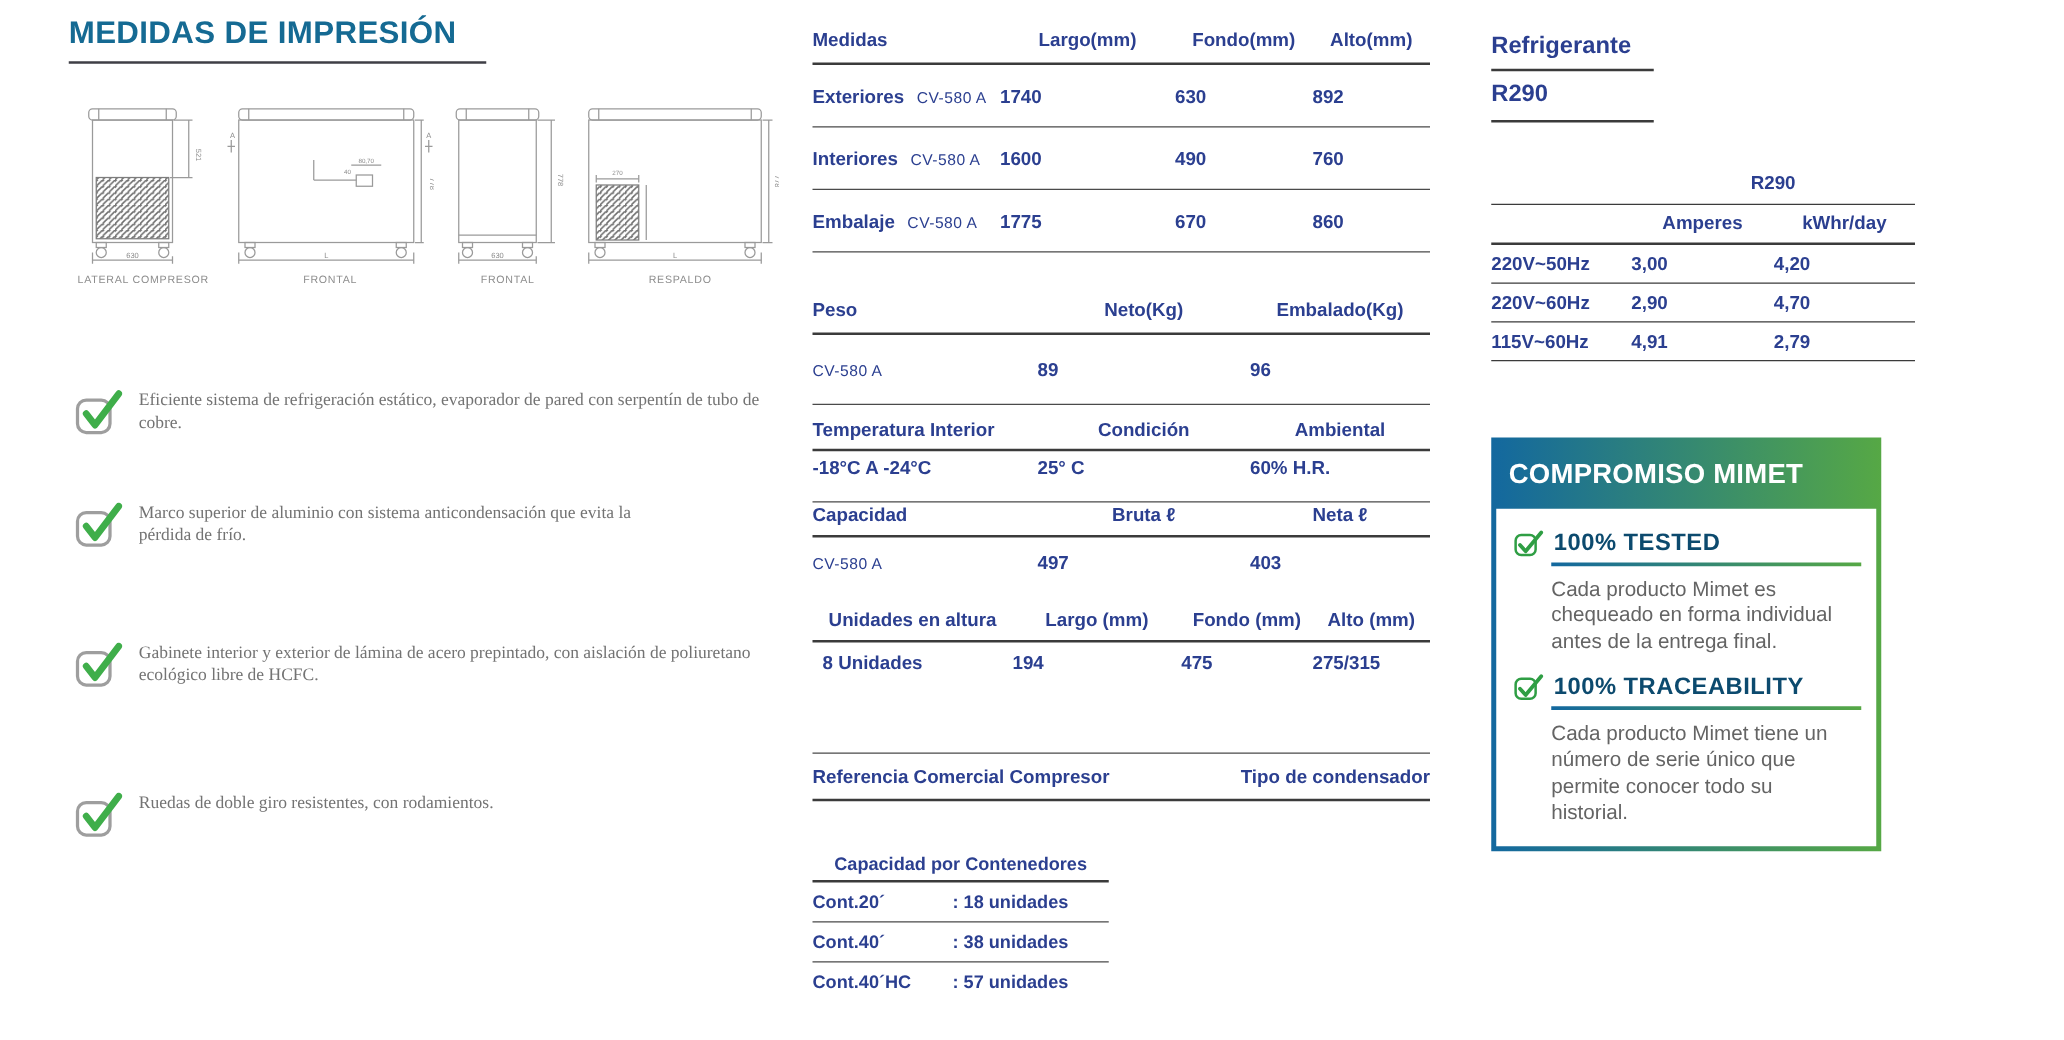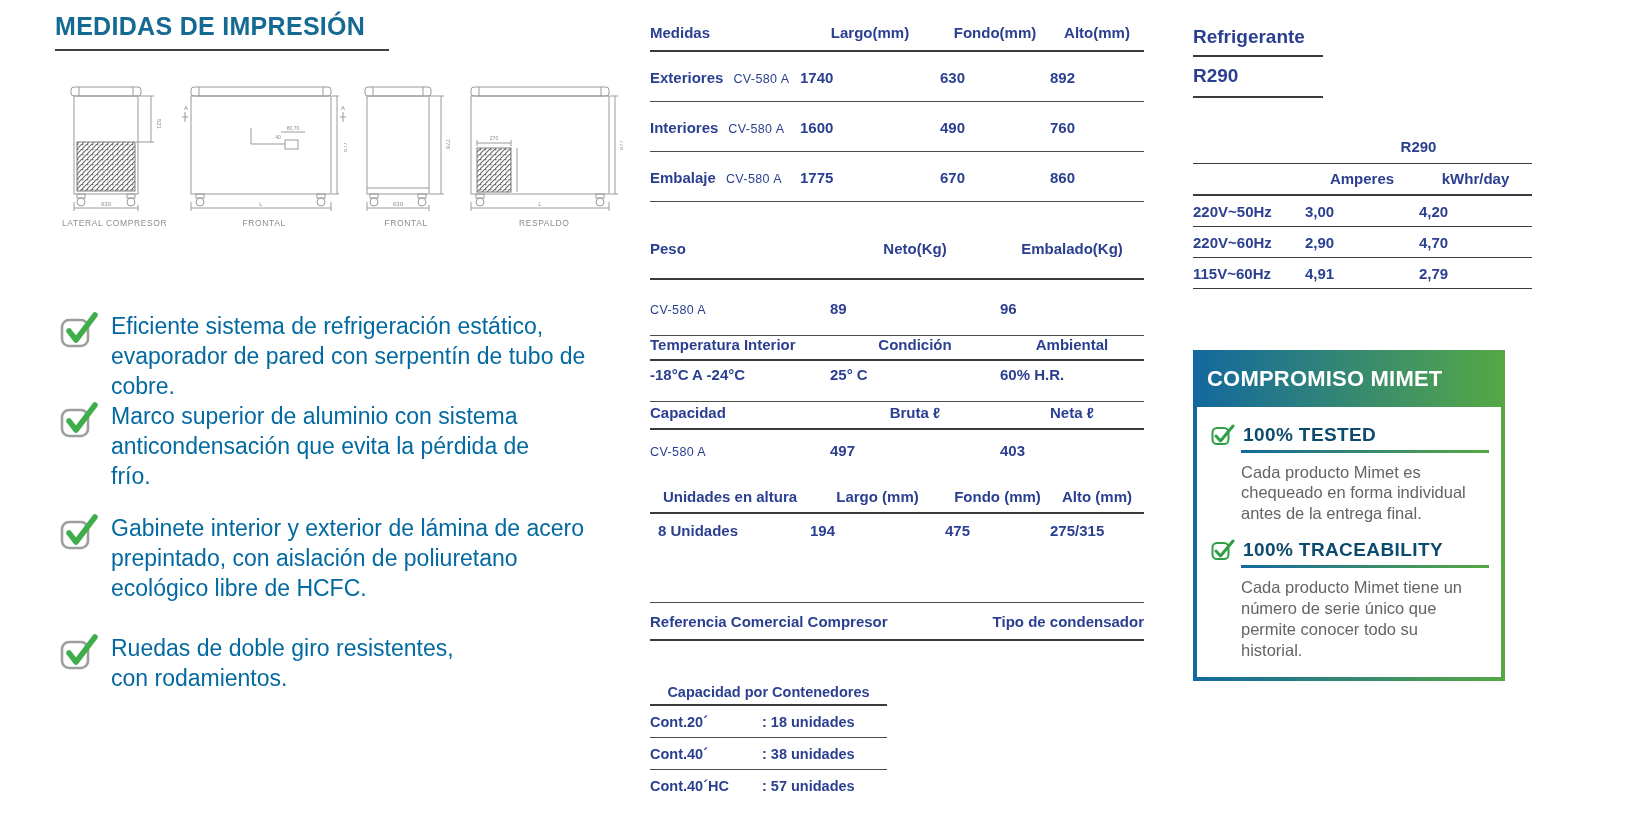--- a/index.html
+++ b/index.html
@@ -11,21 +11,21 @@
   .doc-title{
     position:absolute;left:55px;top:12px;width:334px;
     font-size:25px;font-weight:bold;color:#156a93;letter-spacing:.3px;
     padding-bottom:8px;border-bottom:2px solid #3f3f46;white-space:nowrap;
   }
   .drawings{position:absolute;left:62px;top:84px;display:flex;gap:14px;align-items:flex-start;}
   .drawing{display:flex;flex-direction:column;align-items:center;}
   .drawing svg{display:block;}
   .drawing-label{font-size:8.5px;color:#8d8d8d;letter-spacing:.6px;margin-top:4px;white-space:nowrap;}
   .feature{position:absolute;left:60px;display:flex;gap:13px;align-items:flex-start;}
-  .feature-text{font-size:23px;color:#0369a1;line-height:1.3;}
+  .feature-text{font-size:14px;color:#737373;line-height:1.3;font-family:Liberation Serif, serif;}
   .w500{width:500px;} .w420{width:420px;} .w380{width:380px;}
   
   .tbl{position:absolute;left:650px;width:494px;font-size:15px;}
   .thead{display:grid;font-weight:bold;color:#2b3f90;align-items:end;}
   .trow{display:grid;align-items:baseline;}
   .rule2{border-bottom:2px solid #3b3b3b;}
   .rule1{border-bottom:1px solid #4a4a4a;}
   .c{text-align:center;} .r{text-align:right;}
   .num{text-align:left;font-weight:bold;}
   .rowlabel{display:flex;align-items:baseline;gap:10px;}
@@ -262,21 +262,21 @@
           <span class="lbl">Embalaje</span>
           <span class="model">CV-580 A</span>
         </span>
       <span class="num">1775</span>
       <span class="num">670</span>
       <span class="num">860</span>
     </div>
   </div>
 
   <div class="tbl" style="top:240px">
-    <div class="thead g3a rule2" style="padding-bottom:21px">
+    <div class="thead g3a rule2" style="padding-bottom:9px">
       <span>Peso</span>
       <span class="c">Neto(Kg)</span>
       <span class="c">Embalado(Kg)</span>
     </div>
     <div class="trow g3a rule1" style="padding:20px 0 18px">
       <span class="model">CV-580 A</span>
       <span class="num">89</span>
       <span class="num">96</span>
     </div>
   </div>

